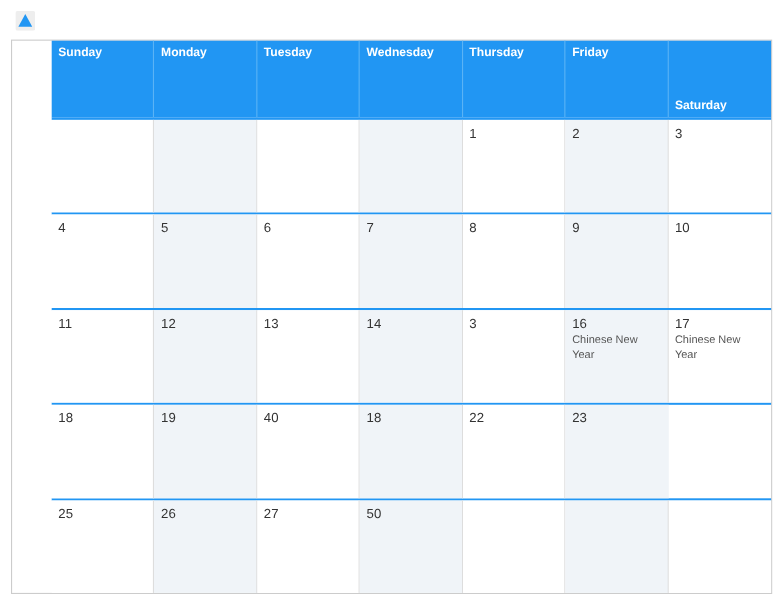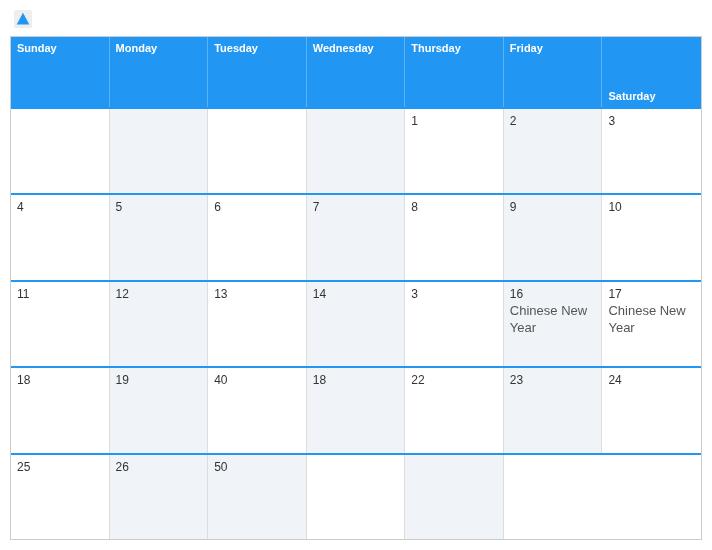--- a/index.html
+++ b/index.html
@@ -63,20 +63,21 @@
       color: #333;
       min-width: 80px;
       text-align: right;
     }
 
     .calendar {
       border: 1px solid #ccc;
       flex: 1;
       display: flex;
       flex-direction: column;
+      padding-left: 36px;
     }
 
     .cal-header-row {
       display: grid;
       grid-template-columns: repeat(7, 1fr);
       background: #2196F3;
     }
 
     .cal-header-cell {
       color: #fff;
@@ -124,21 +125,21 @@
     }
 
     .day-num {
       font-size: 12px;
       color: #333;
       display: block;
       margin-bottom: 2px;
     }
 
     .holiday-label {
-      font-size: 13px;
+      font-size: 10px;
       color: #555;
       display: block;
       line-height: 1.3;
     }
   </style>
 </head>
 <body>
 
 <div class="page">
 
@@ -241,30 +242,30 @@
           </div>
           <div class="cal-cell shaded">
             <span class="day-num">18</span>
           </div>
           <div class="cal-cell">
             <span class="day-num">22</span>
           </div>
           <div class="cal-cell shaded">
             <span class="day-num">23</span>
           </div>
-          <div class="cal-cell">
-            <span class="day-num">24</span>
-          </div>
         </div>
         <div class="cal-week">
           <div class="cal-cell">
             <span class="day-num">25</span>
           </div>
           <div class="cal-cell shaded">
             <span class="day-num">26</span>
+          </div>
+          <div class="cal-cell">
+            <span class="day-num">27</span>
           </div>
           <div class="cal-cell shaded">
             <span class="day-num">50</span>
           </div>
           <div class="cal-cell"></div>
           <div class="cal-cell shaded"></div>
           <div class="cal-cell"></div>
         </div>
       </div>
   </div>

